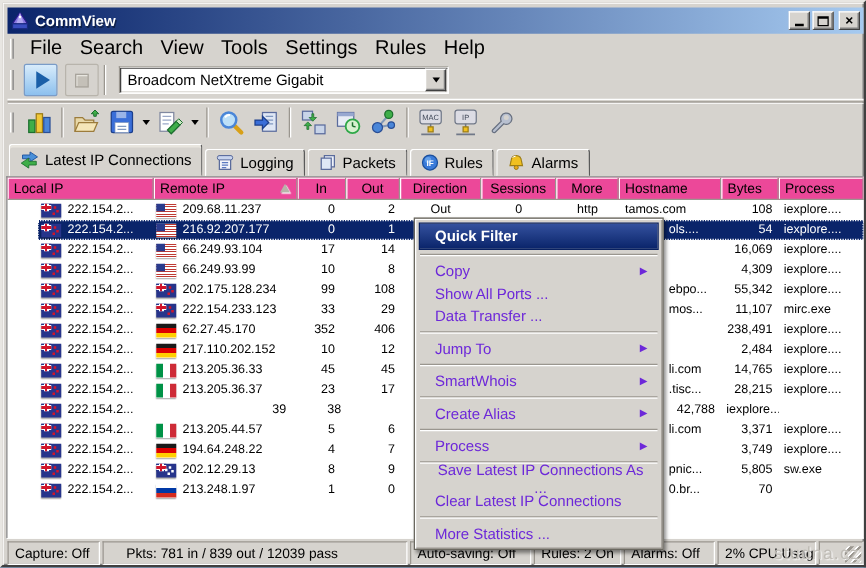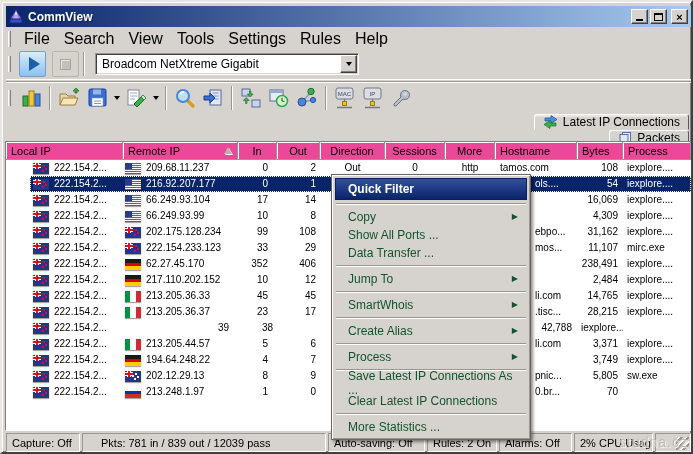--- a/index.html
+++ b/index.html
@@ -37,21 +37,21 @@
   .btn-stop{width:27px;height:26px;border:1px solid #b8b4ac;border-radius:2px;margin-left:6px;background:#d6d3ce;
     display:flex;align-items:center;justify-content:center;}
   .btn-stop .sq{width:11px;height:11px;background:#c4c0b8;border:1px solid #a8a49c;box-shadow:inset 1px 1px 0 #e8e6e0;}
   .combo{width:264px;height:22px;margin-left:6px;background:#fff;display:flex;align-items:center;
     border:1px solid;border-color:#9a968f #fff #fff #9a968f;box-shadow:inset 1px 1px 0 #404040, inset -1px -1px 0 #d6d3ce;}
   .combo .cval{flex:1;font-size:12px;padding-left:6px;color:#000;}
   .combo .cbtn{width:17px;height:18px;margin-right:1px;background:#d6d3ce;border:1px solid;border-color:#fff #404040 #404040 #fff;
     box-shadow:inset -1px -1px 0 #808080;display:flex;align-items:center;justify-content:center;}
   .combo .cbtn .dn{width:0;height:0;border-left:3px solid transparent;border-right:3px solid transparent;border-top:4px solid #000;}
   
-  .tabbar{position:absolute;left:4px;top:112px;width:685px;height:27px;display:flex;align-items:flex-end;padding-left:1px;flex-direction:column;}
+  .tabbar{position:absolute;left:4px;top:112px;width:685px;height:27px;display:flex;align-items:flex-end;padding-left:1px;}
   .tab{height:22px;background:#d6d3ce;border:1px solid;border-color:#fff #5a5a5a #d6d3ce #fff;
     border-radius:3px 3px 0 0;display:flex;align-items:center;gap:5px;padding:0 8px;font-size:12px;margin-right:2px;}
   .tab.active{height:26px;box-shadow:inset 0 2px 0 #e8e5de;font-size:12px;}
   .tab svg{display:block;}
   
   .tablearea{position:absolute;left:3px;top:139px;width:687px;height:290px;background:#fff;
     border:1px solid;border-color:#808080 #fff #fff #808080;overflow:hidden;}
   .grid-cols{display:grid;grid-template-columns:117px 115px 39px 43px 65px 60px 50px 82px 46px 1fr;}
   .thead{height:18px;}
   .hcell{background:#ec4899;border-right:1px solid #9a968f;border-bottom:1px solid #9a968f;
@@ -90,21 +90,21 @@
     box-shadow:2px 3px 0 #fff,-1px 5px 0 #fff,-3px 2px 0 #fff;}
   .flag-de{background:linear-gradient(180deg,#1a1a1a 0 33.3%,#d00 33.3% 66.6%,#ffce00 66.6%);}
   .flag-it{background:linear-gradient(90deg,#009246 0 33.3%,#fff 33.3% 66.6%,#ce2b37 66.6%);}
   .flag-ru{background:linear-gradient(180deg,#fff 0 33.3%,#0039a6 33.3% 66.6%,#d52b1e 66.6%);}
   
   .ctxmenu{position:absolute;left:329px;top:172px;width:200px;z-index:10;background:#d6d3ce;
     border:1px solid #6a675f;box-shadow:inset 1px 1px 0 #fff, inset -1px -1px 0 #9a968f, 2px 2px 3px rgba(0,0,0,.45);
     padding:3px;}
   .ctx-title{height:22px;background:linear-gradient(180deg,#34519e,#0a246a);border:1px solid #08205f;
     color:#fff;font-weight:bold;font-size:12px;display:flex;align-items:center;padding-left:12px;}
-  .ctx-item{height:18px;display:flex;align-items:center;font-size:12px;padding:0 10px 0 13px;position:relative;color:#14532d;}
+  .ctx-item{height:18px;display:flex;align-items:center;font-size:12px;padding:0 10px 0 13px;position:relative;color:#6d28d9;text-align:center;}
   .ctx-item .sub{position:absolute;right:9px;font-size:8px;line-height:8px;}
   .ctx-sep{height:0;border-top:1px solid #9a968f;border-bottom:1px solid #fff;margin:3px 1px;}
   
   .statusbar{position:absolute;left:3px;top:429px;width:687px;height:23px;display:flex;gap:2px;padding:2px 1px;}
   .spanel{border:1px solid;border-color:#9a968f #fff #fff #9a968f;font-size:11px;display:flex;align-items:center;
     padding:0 5px;white-space:nowrap;overflow:hidden;flex:none;}
   .spanel.fill{flex:1;}
   .sizegrip{position:absolute;right:2px;bottom:2px;width:13px;height:13px;
     background:repeating-linear-gradient(135deg,transparent 0 2px,#fff 2px 3px,#9a968f 3px 5px);}
   .watermark{position:absolute;right:3px;bottom:2px;z-index:20;font-size:14px;letter-spacing:1px;
@@ -281,37 +281,37 @@
           <svg width="15" height="14" viewBox="0 0 15 14">
             <path d="M1 4 h6 v-2.5 l6 4 -6 4 v-2.5 H1 z" fill="#4a90d9" stroke="#1a4f9c" stroke-width=".7" transform="translate(1,-1)"></path>
             <path d="M14 9 h-6 v-2.5 l-6 4 6 4 v-2.5 h6 z" fill="#3fae49" stroke="#1c6e2e" stroke-width=".7" transform="translate(-1,-1)"></path>
           </svg>
         </span>
         <span>Latest IP Connections</span>
       </div>
       <div class="tab">
         <span style="display: flex;">
           <svg width="14" height="14" viewBox="0 0 14 14">
-            <rect x="4.5" y="1.5" width="8" height="9" fill="#eef2fa" stroke="#5a6b9c"></rect>
-            <rect x="2" y="3.5" width="8" height="9" fill="#dfe7f5" stroke="#5a6b9c"></rect>
-          </svg>
-        </span>
-        <span>Packets</span>
-      </div>
-      <div class="tab">
-        <span style="display: flex;">
-          <svg width="14" height="14" viewBox="0 0 14 14">
             <rect x="2.5" y="1.5" width="9" height="11" fill="#f2f4fa" stroke="#5a6b9c"></rect>
             <path d="M11.5 1.5 a1.7 1.7 0 0 1 0 3.4 h-9 a1.7 1.7 0 0 1 0 -3.4 z" fill="#c8d4ee" stroke="#5a6b9c" stroke-width=".8"></path>
             <line x1="4.5" y1="7" x2="9.5" y2="7" stroke="#5a78c0"></line>
             <line x1="4.5" y1="9" x2="9.5" y2="9" stroke="#5a78c0"></line>
             <line x1="4.5" y1="11" x2="8" y2="11" stroke="#5a78c0"></line>
           </svg>
         </span>
         <span>Logging</span>
+      </div>
+      <div class="tab">
+        <span style="display: flex;">
+          <svg width="14" height="14" viewBox="0 0 14 14">
+            <rect x="4.5" y="1.5" width="8" height="9" fill="#eef2fa" stroke="#5a6b9c"></rect>
+            <rect x="2" y="3.5" width="8" height="9" fill="#dfe7f5" stroke="#5a6b9c"></rect>
+          </svg>
+        </span>
+        <span>Packets</span>
       </div>
       <div class="tab">
         <span style="display: flex;">
           <svg width="14" height="14" viewBox="0 0 14 14">
             <circle cx="7" cy="7" r="6" fill="#3a7bd9" stroke="#1a4f9c"></circle>
             <circle cx="5.5" cy="5" r="2.5" fill="#7ab4ef" opacity=".7"></circle>
             <text x="7" y="9.6" font-size="6.5" font-weight="bold" text-anchor="middle" fill="#fff">IF</text>
           </svg>
         </span>
         <span>Rules</span>
@@ -443,21 +443,21 @@
           <div class="cell c-rip">
             <span class="flag flag-nz"></span>
             <span>202.175.128.234</span>
           </div>
           <div class="cell c-in">99</div>
           <div class="cell c-out">108</div>
           <div class="cell c-dir"></div>
           <div class="cell c-ses"></div>
           <div class="cell c-ports"></div>
           <div class="cell c-host">ebpo...</div>
-          <div class="cell c-bytes">31,162</div>
+          <div class="cell c-bytes">55,342</div>
           <div class="cell c-proc">iexplore....</div>
         </div>
         <div class="row grid-cols occluded">
           <div class="cell c-lip">
             <span class="flag flag-nz"></span>
             <span>222.154.2...</span>
           </div>
           <div class="cell c-rip">
             <span class="flag flag-nz"></span>
             <span>222.154.233.123</span>

